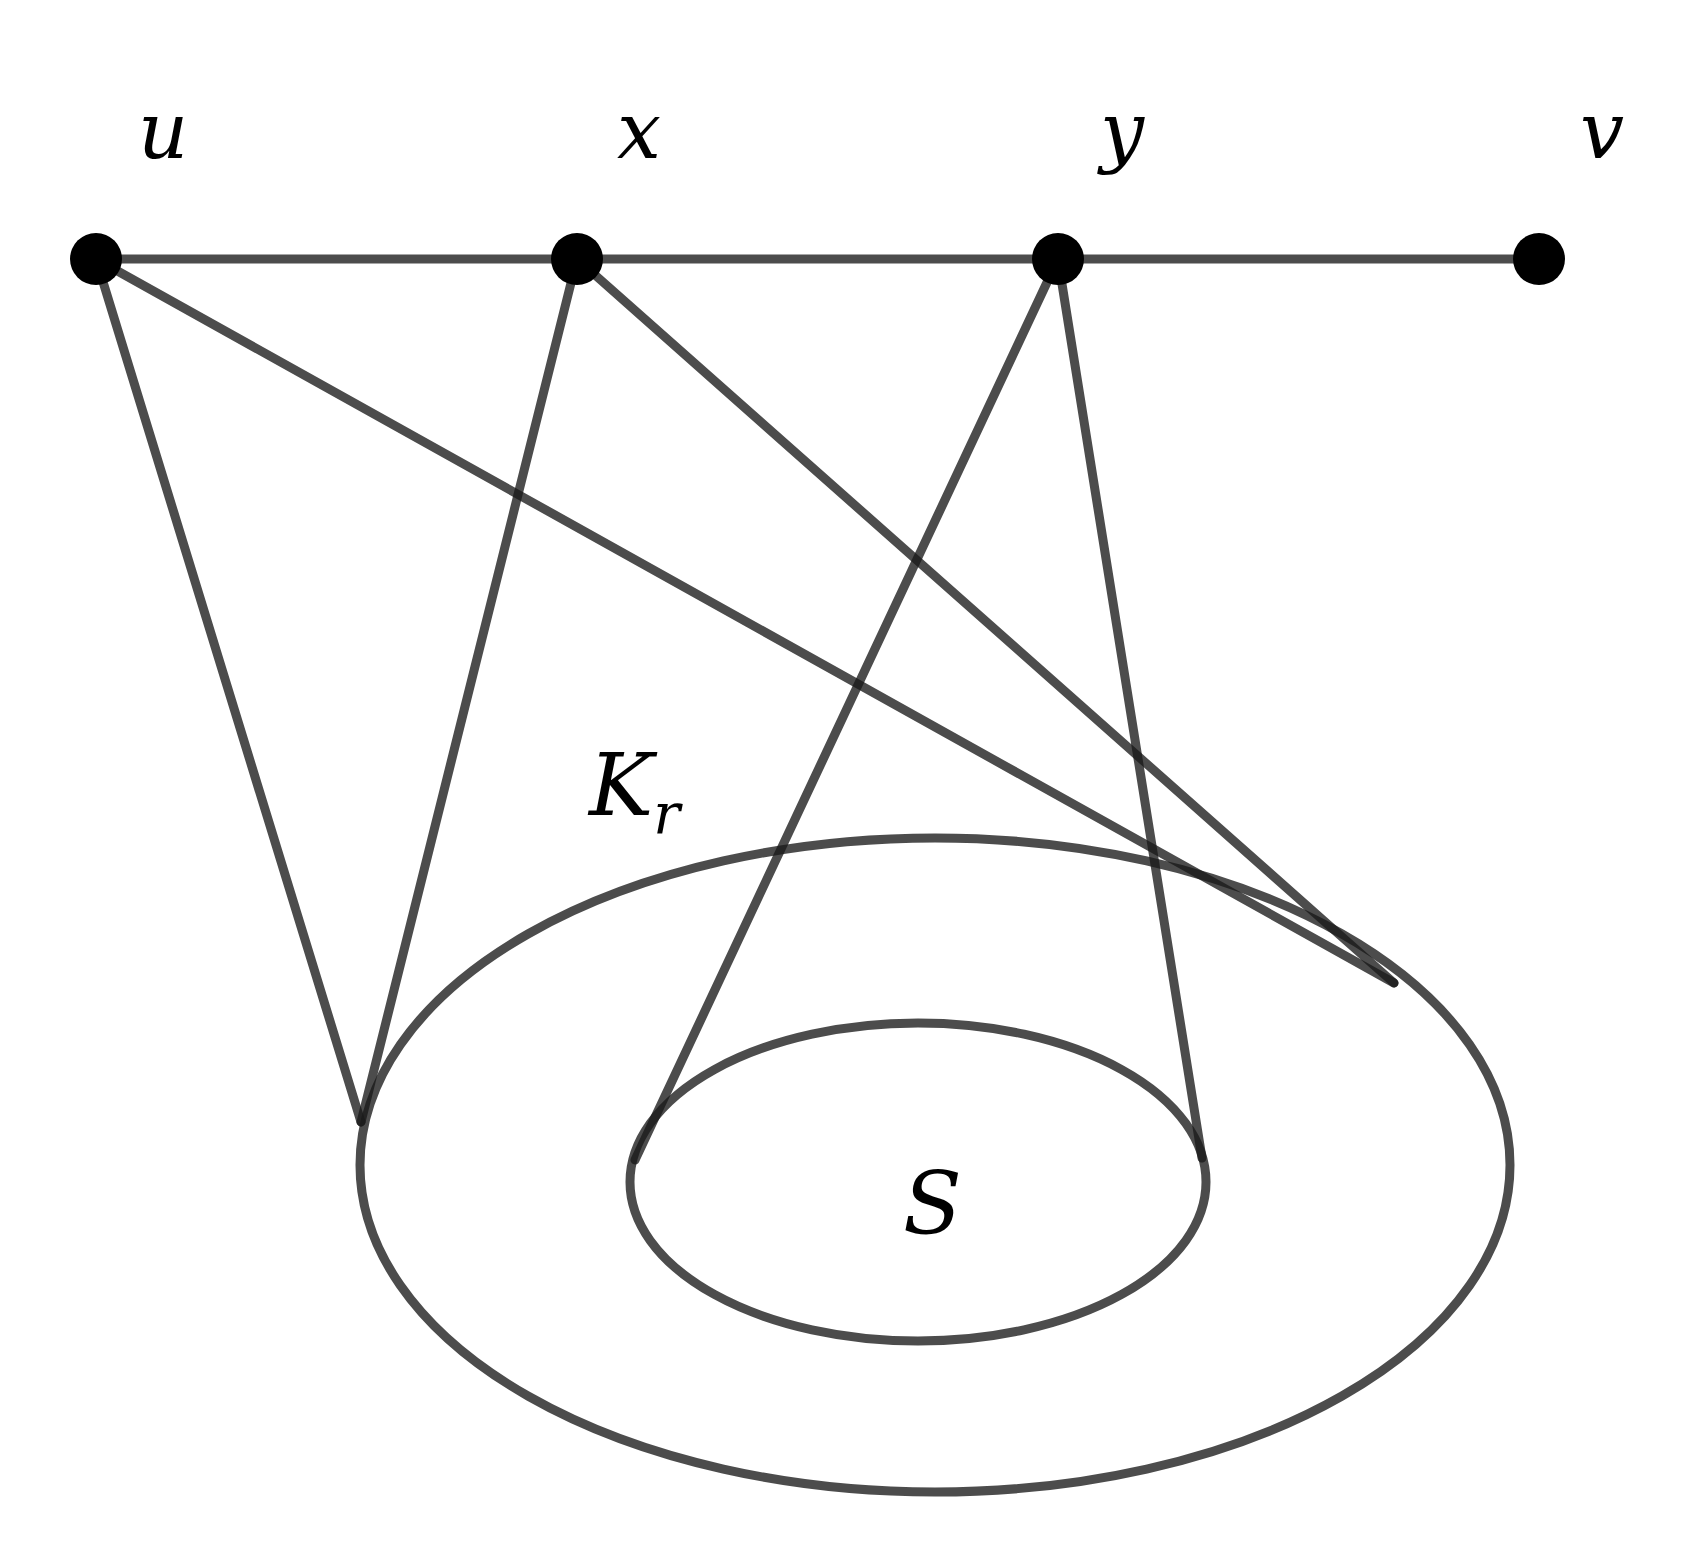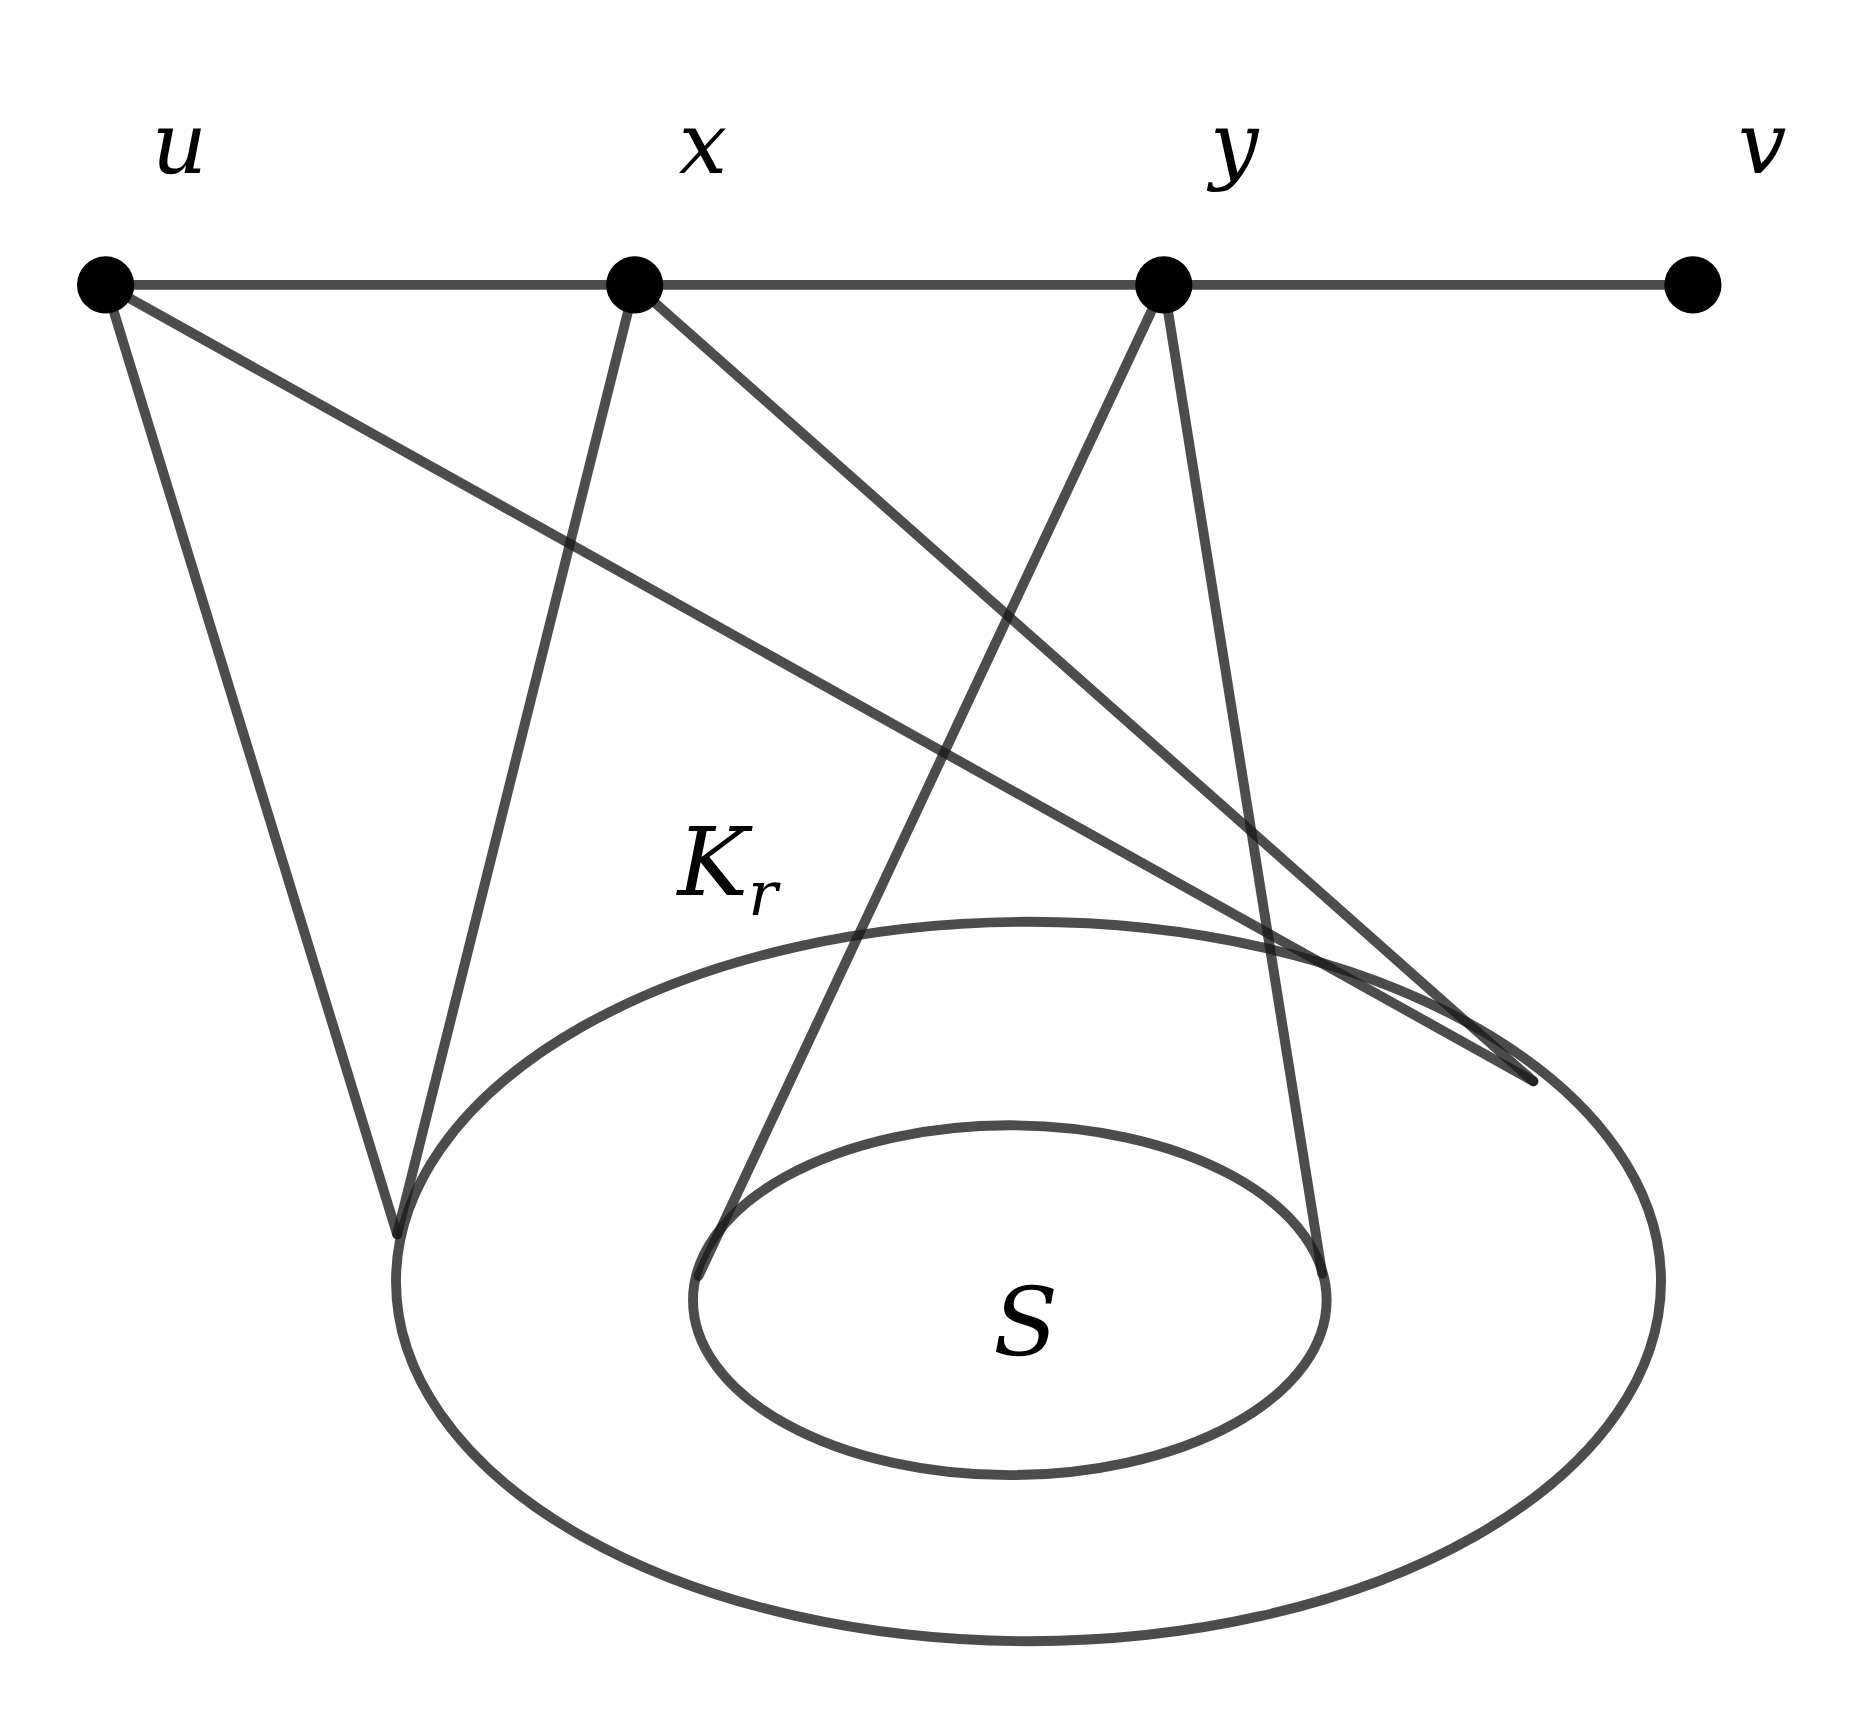--- a/index.html
+++ b/index.html
@@ -38,16 +38,16 @@
   <circle class="node" cx="577" cy="259" r="26"></circle>
   <circle class="node" cx="1058" cy="259" r="26"></circle>
   <circle class="node" cx="1539" cy="259" r="26"></circle>
 </svg>
 
 <div class="label vlabel" style="left:138px; top:92px;">u</div>
 <div class="label vlabel" style="left:617px; top:92px;">x</div>
 <div class="label vlabel" style="left:1100px; top:92px;">y</div>
 <div class="label vlabel" style="left:1580px; top:92px;">v</div>
 
-<div class="label setlabel" style="left:616px; top:742px;">
+<div class="label setlabel" style="left:589px; top:742px;">
   <span>K</span><span class="sub">r</span>
 </div>
 <div class="label setlabel" style="left:903px; top:1160px;">S</div>
 
 </body></html>

